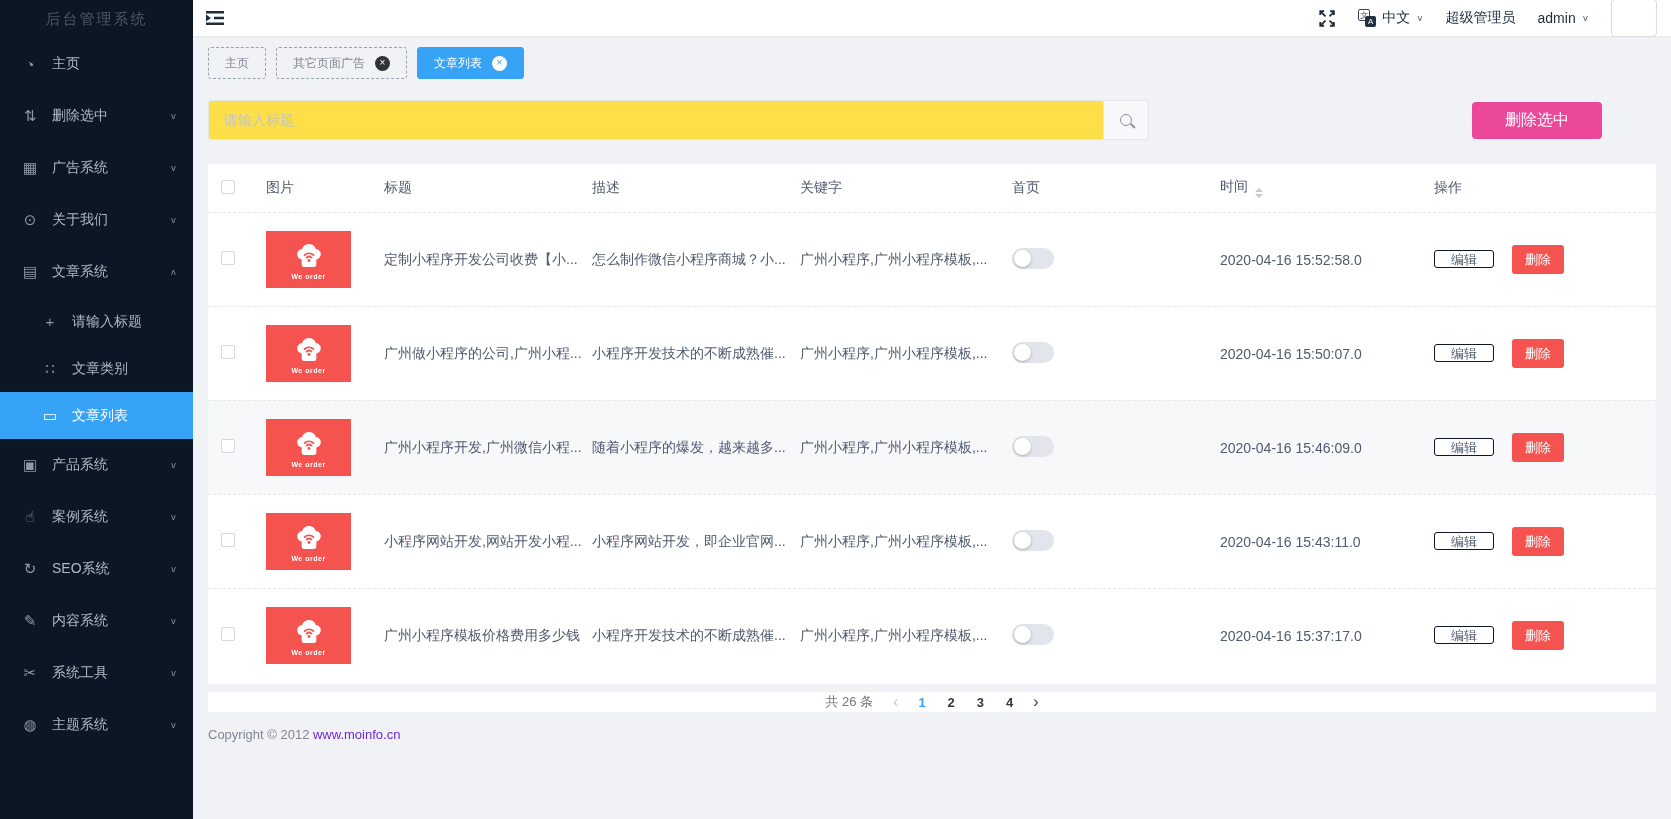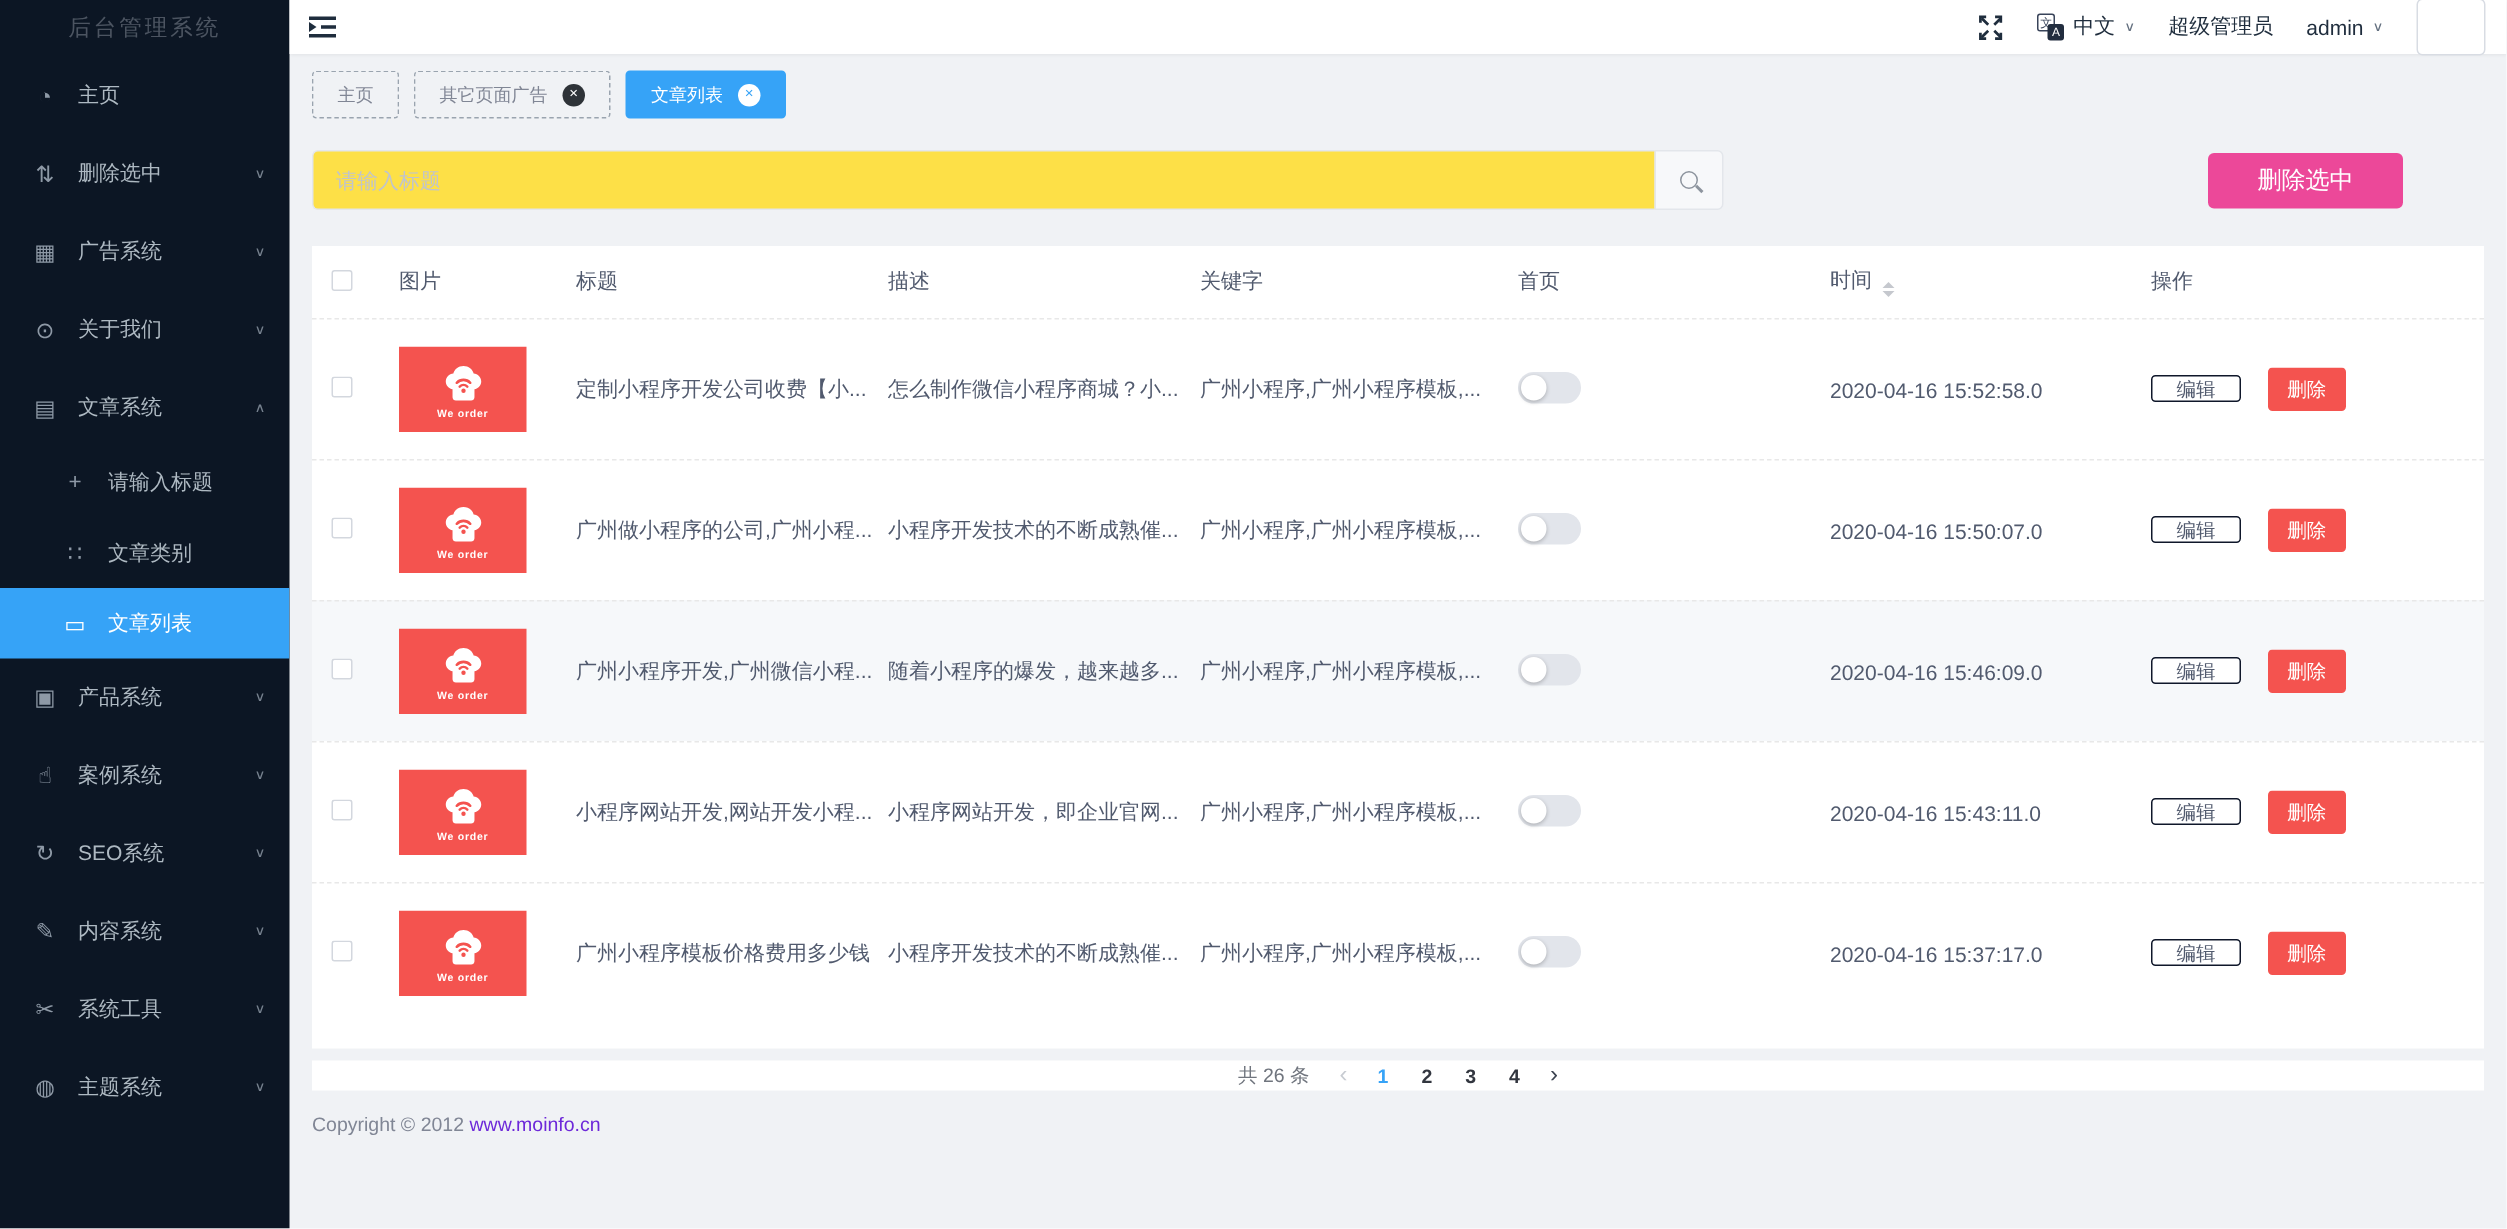--- a/index.html
+++ b/index.html
@@ -63,21 +63,21 @@
   .search-btn { width:46px; height:40px; background:#f7f8fa; border:1px solid #e3e6eb;
                 border-radius:0 4px 4px 0; cursor:pointer; display:flex; align-items:center; justify-content:center; }
   .magnifier { position:relative; width:12px; height:12px; border:1px solid #8d949e; border-radius:50%; display:inline-block; }
   .magnifier::after { content:''; position:absolute; width:6px; height:1.5px; background:#8d949e;
                       transform:rotate(45deg); right:-5px; bottom:-1px; }
   .delete-selected { margin-left:auto; margin-right:54px; height:37px; padding:0 33px;
                      background:#ec4899; color:#fff; border:none; border-radius:4px;
                      font-size:16px; cursor:pointer; font-family:inherit; }
 
   
-  .card { background:#fff; margin-top:24px; padding-bottom:17px; }
+  .card { background:#fff; margin-top:24px; padding-bottom:2px; }
   .trow { display:flex; align-items:center; min-height:94px; border-top:1px dashed #e8e8e8; }
   .trow.thead { min-height:48px; border-top:none; color:#515a6e; }
   .trow.hovered { background:#f6f8fa; }
   .cell { padding-right:10px; white-space:nowrap; overflow:hidden; }
   .c-check { flex:0 0 58px; padding-left:13px; }
   .c-img   { flex:0 0 118px; }
   .c-title { flex:0 0 208px; }
   .c-desc  { flex:0 0 208px; }
   .c-kw    { flex:0 0 212px; }
   .c-home  { flex:0 0 208px; }

